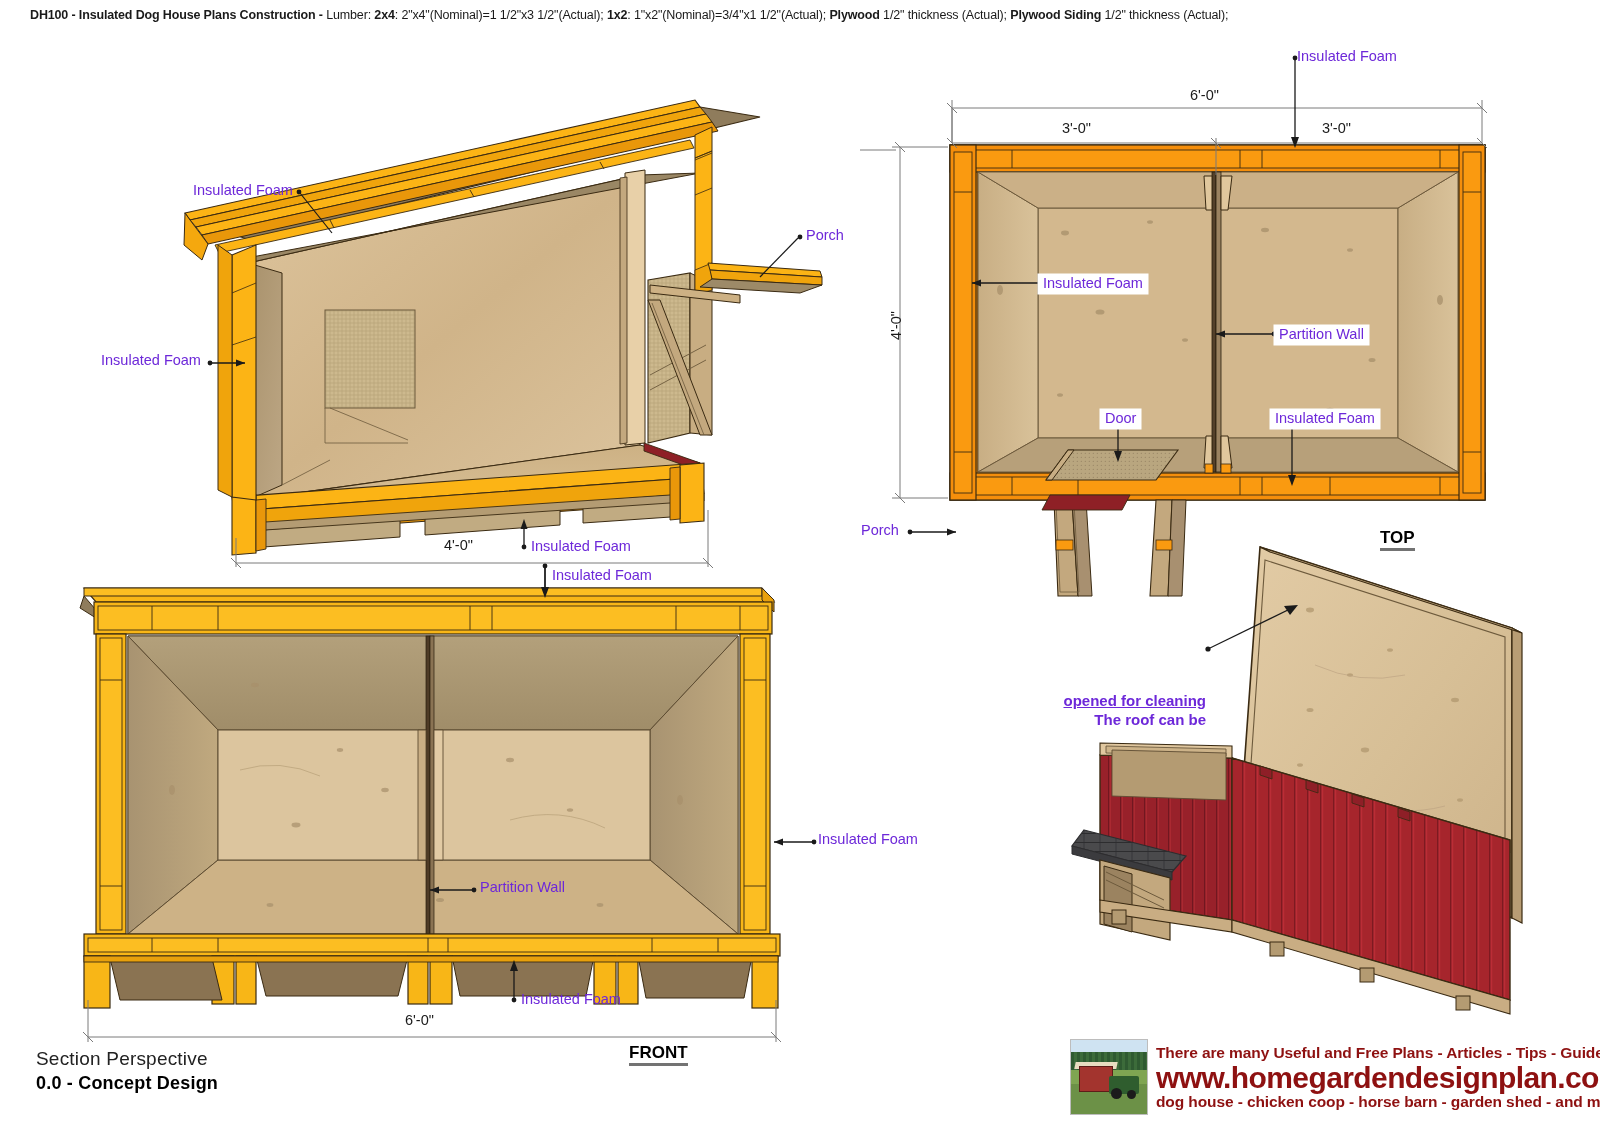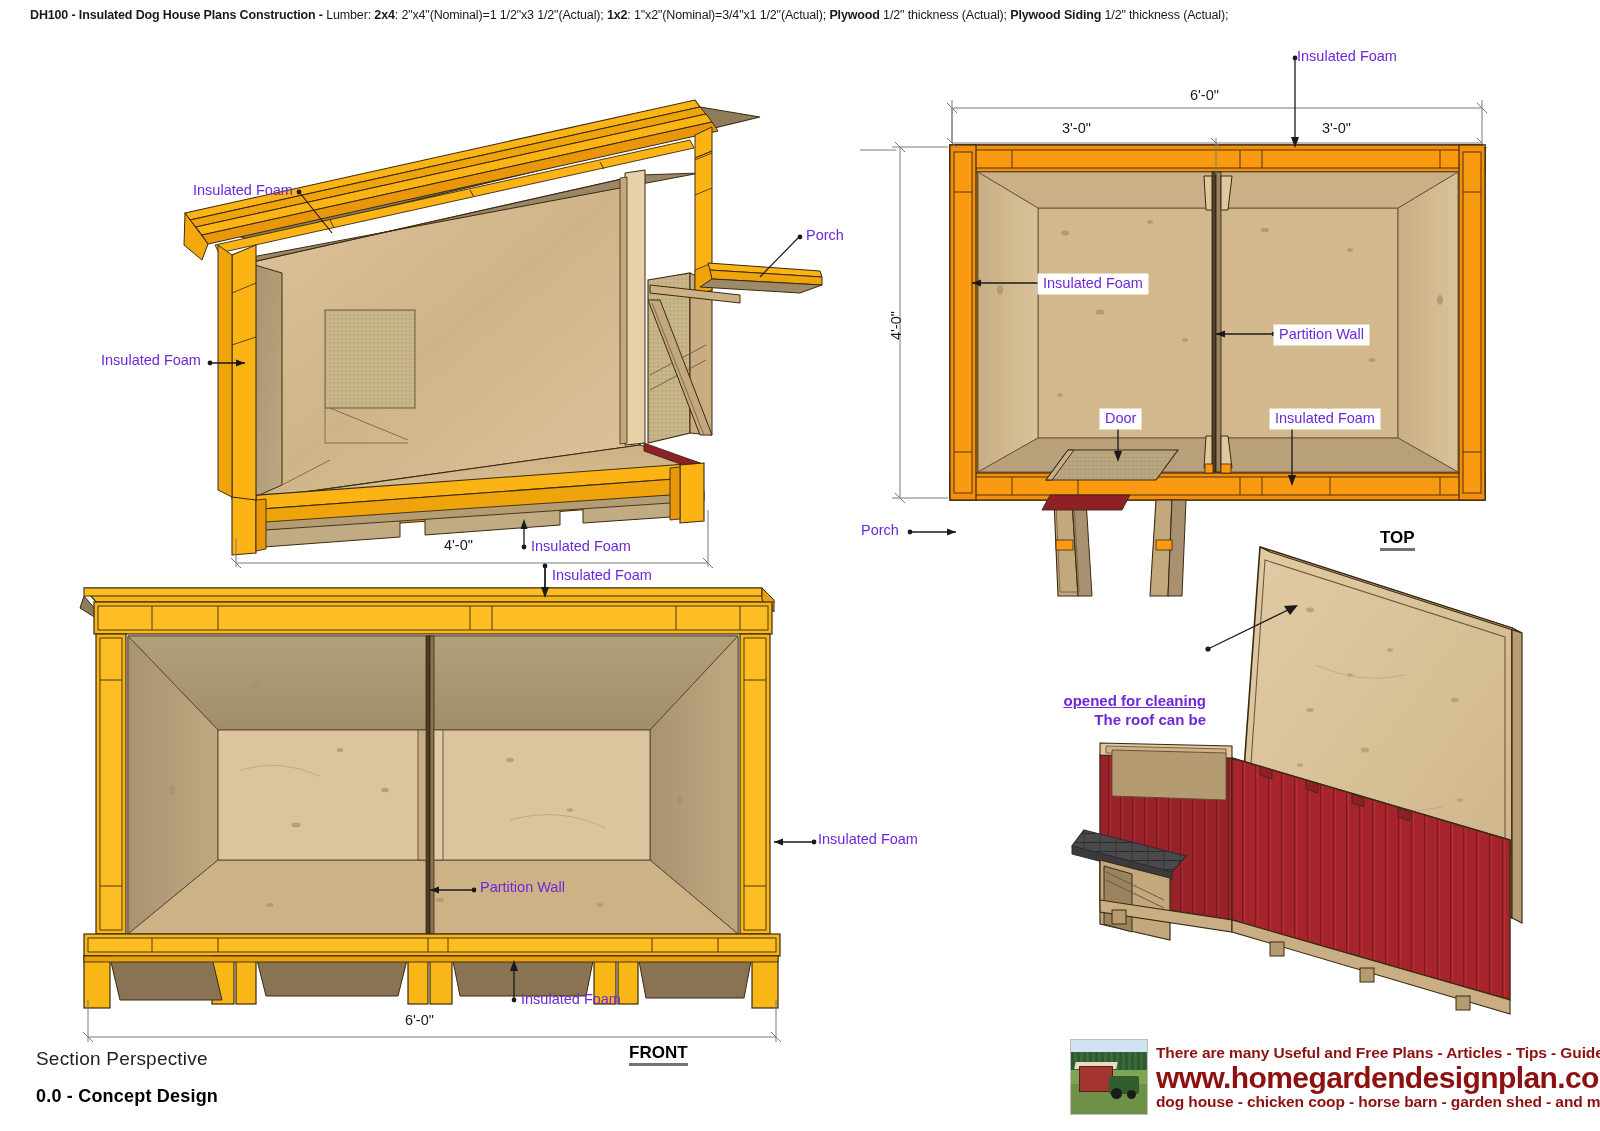--- a/index.html
+++ b/index.html
@@ -66,21 +66,21 @@
     white-space: nowrap;
   }
   .dimtxt.vert {
     transform: rotate(-90deg);
     transform-origin: left top;
   }
 
   
   #footer-left { position: absolute; left: 36px; top: 1048px; }
   #footer-left .l1 { font-size: 19px; color: #222; letter-spacing: 0.2px; }
-  #footer-left .l2 { font-size: 18px; font-weight: bold; color: #000; margin-top: 16px; letter-spacing: 0.2px; }
+  #footer-left .l2 { font-size: 18px; font-weight: bold; color: #000; margin-top: 3px; letter-spacing: 0.2px; }
 
   
   #banner {
     position: absolute;
     left: 1070px; top: 1039px;
     width: 508px; height: 78px;
     background: #ffffff;
     display: flex;
     align-items: stretch;
   }

